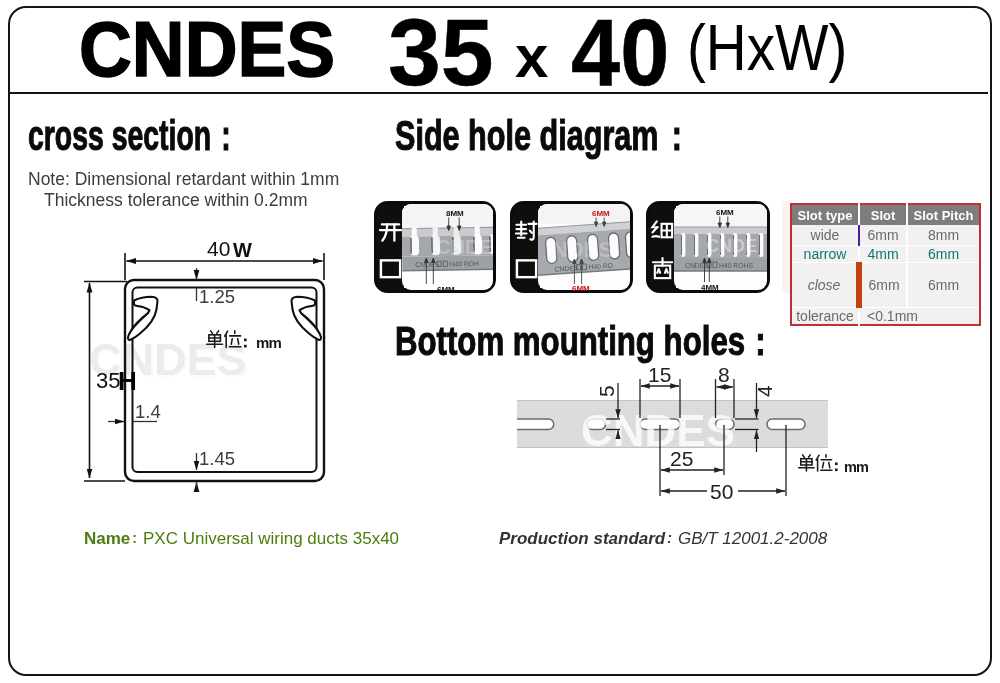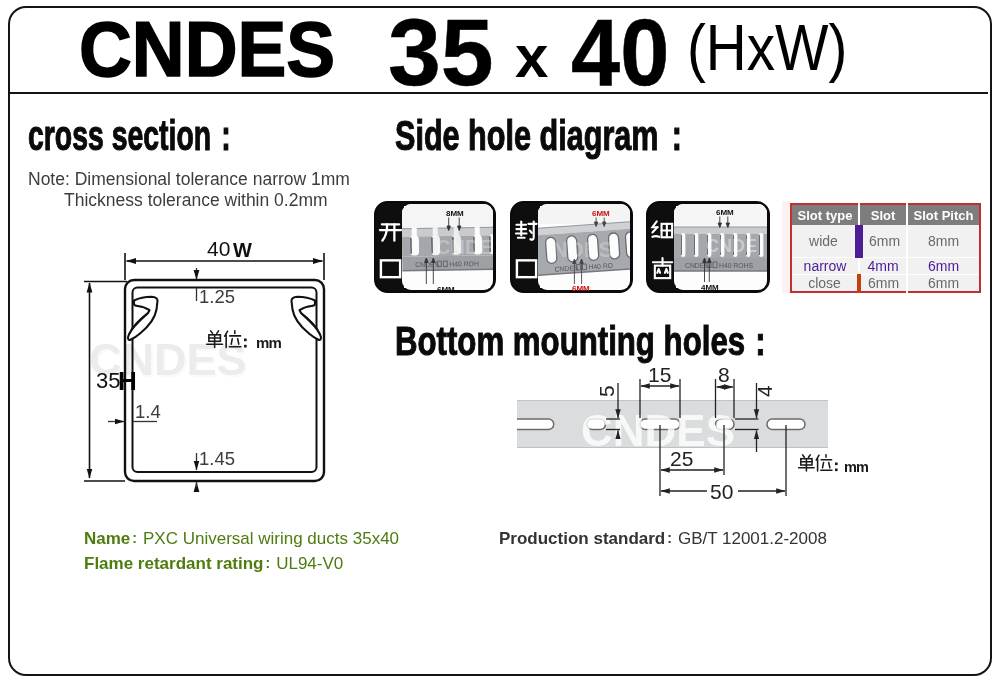--- a/index.html
+++ b/index.html
@@ -76,49 +76,53 @@
 <div class="abs" style="left:388px;top:-2px;font-size:95px;font-weight:bold;color:#000;-webkit-text-stroke:0.5px #000;">35</div>
 
 <div class="abs" style="left:515px;top:22px;font-size:60px;font-weight:bold;color:#000;">x</div>
 
 <div class="abs" style="left:571px;top:-2px;font-size:95px;font-weight:bold;color:#000;-webkit-text-stroke:0.5px #000;transform:scaleX(0.93);transform-origin:left top;">40</div>
 
 <div class="abs" style="left:687px;top:11px;font-size:64px;font-weight:normal;color:#000;transform:scaleX(0.885);transform-origin:left top;">(HxW)</div>
 
 <div class="abs" style="left:28px;top:112px;font-size:40px;font-weight:bold;color:#0a0a0a;-webkit-text-stroke:1px #0a0a0a;transform:scale(0.71,1.06);transform-origin:left top;white-space:nowrap;">cross section<span style="letter-spacing:3px;"> </span>:</div>
 
-<div class="abs" style="left:28px;top:169px;font-size:17.5px;color:#3d3d3d;white-space:nowrap;">Note: Dimensional tolerance narrow 1mm</div>
-
-<div class="abs" style="left:64px;top:190px;font-size:17.5px;color:#3d3d3d;white-space:nowrap;text-align:center;">Thickness tolerance within 0.2mm</div>
+<div class="abs" style="left:28px;top:169px;font-size:17.5px;color:#3d3d3d;white-space:nowrap;">Note: Dimensional retardant within 1mm</div>
+
+<div class="abs" style="left:44px;top:190px;font-size:17.5px;color:#3d3d3d;white-space:nowrap;text-align:center;">Thickness tolerance within 0.2mm</div>
 
 <div class="abs" style="left:395px;top:112px;font-size:40px;font-weight:bold;color:#0a0a0a;-webkit-text-stroke:1px #0a0a0a;transform:scale(0.765,1.06);transform-origin:left top;white-space:nowrap;">Side hole diagram<span style="letter-spacing:6px;"> </span>:</div>
 
 <div class="abs" style="left:395px;top:319px;font-size:40px;font-weight:bold;color:#0a0a0a;-webkit-text-stroke:1px #0a0a0a;transform:scale(0.78,1.0);transform-origin:left top;white-space:nowrap;">Bottom mounting holes<span style="letter-spacing:2px;"> </span>:</div>
 
 <table class="abs" style="left:790px;top:203px;width:188px;border-collapse:collapse;border:2.5px solid #c03030;background:#f1f1f1;table-layout:fixed;border-spacing:0;">
   <tbody>
       <tr style="background:#7d7d7d;color:#fff;font-weight:bold;font-size:13px;">
     <td style="width:66px;height:20px;text-align:center;padding:0;border-right:2px solid #fff;">Slot type</td>
     <td style="width:46px;height:20px;text-align:center;padding:0;border-right:2px solid #fff;">Slot</td>
     <td style="width:71px;height:20px;text-align:center;padding:0;">Slot Pitch</td>
   </tr>
   <tr style="color:#6a6a6a;font-size:14px;">
-    <td style="height:32px;padding:0;text-align:center;border-right:8px solid #4c1d95;border-bottom:1px solid #fff;">wide</td>
+    <td style="height:20px;padding:0;text-align:center;border-right:2px solid #4c1d95;border-bottom:1px solid #fff;">wide</td>
     <td style="height:16px;padding:0;text-align:center;border-right:2px solid #fff;border-bottom:1px solid #fff;">6mm</td>
     <td style="height:16px;padding:0;text-align:center;border-bottom:1px solid #fff;">8mm</td>
   </tr>
-  <tr style="color:#4c1d95;font-size:14px;">
+  <tr style="color:#0f766e;font-size:14px;">
     <td style="height:16px;padding:0;text-align:center;border-right:2px solid #fff;border-bottom:1px solid #fff;">narrow</td>
     <td style="height:16px;padding:0;text-align:center;border-right:2px solid #fff;border-bottom:1px solid #fff;">4mm</td>
     <td style="height:16px;padding:0;text-align:center;border-bottom:1px solid #fff;">6mm</td>
   </tr>
   <tr style="color:#6a6a6a;font-size:14px;">
-    <td style="height:16px;padding:0;text-align:center;border-right:4px solid #c2410c;border-bottom:1px solid #fff;">close</td>
+    <td style="height:16px;padding:14px;text-align:center;border-right:6px solid #c2410c;border-bottom:1px solid #fff;font-style:italic;">close</td>
     <td style="height:16px;padding:0;text-align:center;border-right:2px solid #fff;border-bottom:1px solid #fff;">6mm</td>
     <td style="height:16px;padding:0;text-align:center;border-bottom:1px solid #fff;">6mm</td>
+  </tr>
+  <tr style="color:#6a6a6a;font-size:14px;">
+    <td style="height:16px;padding:0;text-align:center;border-right:2px solid #fff;">tolerance</td>
+    <td colspan="2" style="height:16px;padding:0 0 0 7px;text-align:left;">&lt;0.1mm</td>
   </tr>
 </tbody>
   </table>
 
 <svg class="abs" style="left:374px;top:201px;" width="122" height="92" viewBox="0 0 122 92">
   <defs>
       <clipPath id="c1">
         <rect x="28" y="3" width="91" height="86" rx="9"></rect>
       </clipPath>
     </defs>
@@ -491,22 +495,21 @@
   <rect x="355" y="103.5" width="2.6" height="2.6" fill="#1a1a1a"></rect>
   <text x="364" y="106.5" font-size="14.5" font-weight="bold" fill="#1a1a1a" letter-spacing="-0.8">mm</text>
 </svg>
 
 <div class="abs" style="left:84px;top:527px;font-size:17px;color:#4d7c0f;line-height:24.8px;">
 
   <div><b>Name<span class="cl">:</span></b>PXC Universal wiring ducts 35x40</div>
 
 
 
-  <div><b>Flame retardant rating<span class="cl">:</span></b>UL94-V0</div>
 </div>
 
-<div class="abs" style="left:499px;top:526px;font-size:17px;color:#333;line-height:25.2px;">
+<div class="abs" style="left:499px;top:526px;font-size:17px;color:#333;line-height:25.2px;font-style:italic;">
 
   <div><b>Production standard<span class="cl">:</span></b>GB/T 12001.2-2008</div>
 
 </div>
 
 <div class="abs" style="left:782px;top:201px;width:8px;height:92px;background:rgba(250,215,215,0.35);"></div>
 
 </body></html>

